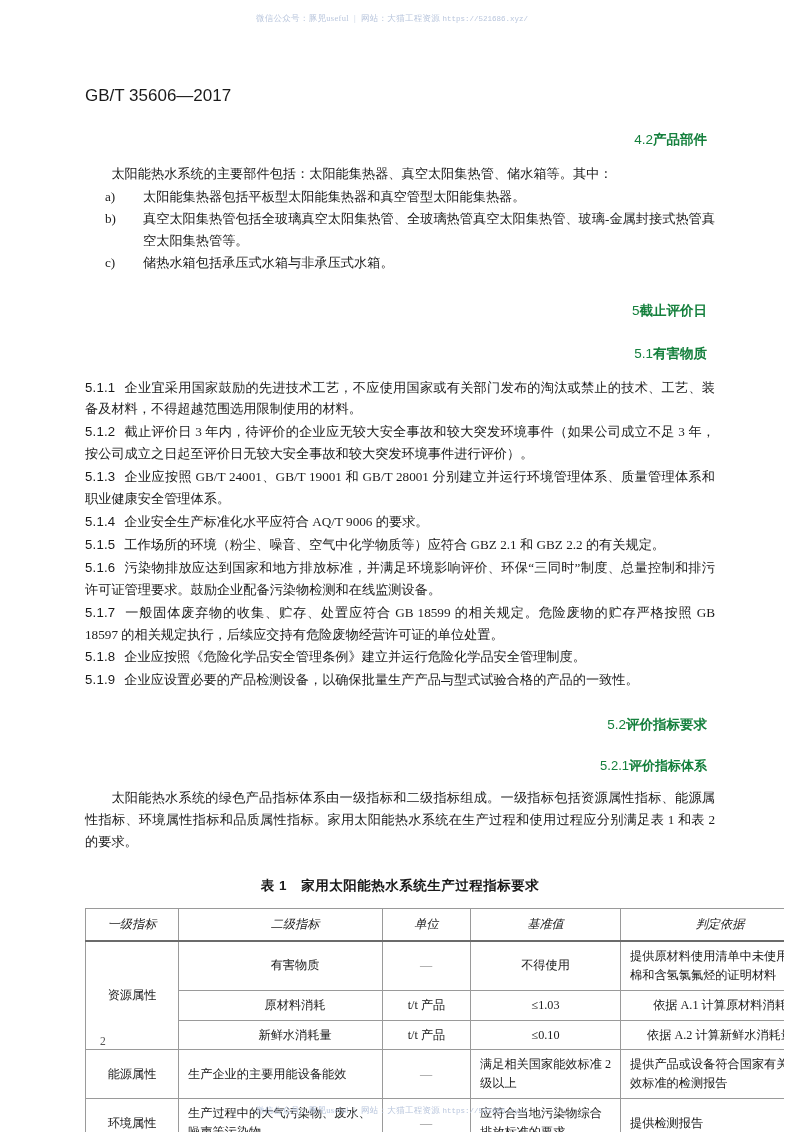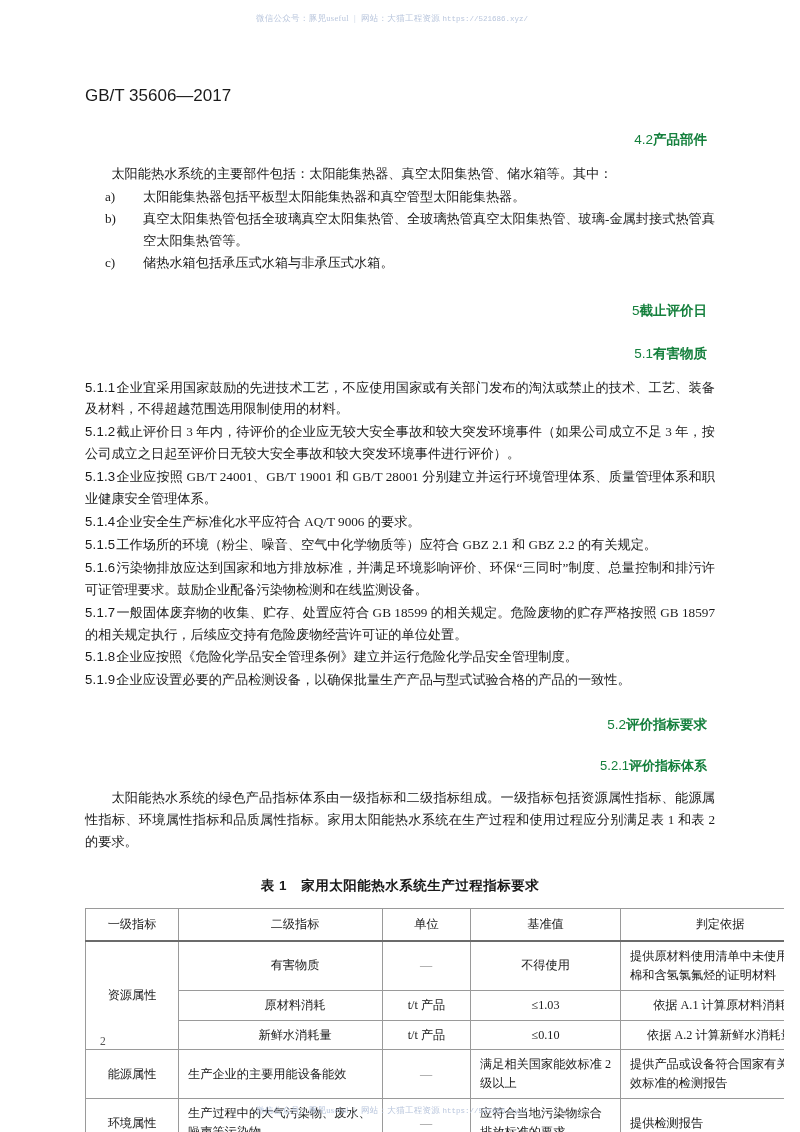--- a/index.html
+++ b/index.html
@@ -110,21 +110,21 @@
   p.indent {
     text-indent: 2em;
   }
   p.num-para {
     padding-left: 0;
   }
   p.num-para .pnum {
     font-family: "Liberation Sans", "DejaVu Sans", sans-serif;
     font-weight: normal;
     letter-spacing: 0.2px;
-    margin-right: 1px;
+    margin-right: 9px;
   }
 
   
   ul.alpha {
     list-style: none;
     margin: 0;
     padding: 0;
   }
   ul.alpha li {
     font-size: 13.2px;
@@ -164,20 +164,21 @@
   table.gb td, table.gb th {
     border: 1px solid #9a9a9a;
     padding: 5px 7px;
     vertical-align: middle;
     text-align: center;
     font-weight: normal;
   }
   table.gb thead td {
     border-bottom: 2px solid #6b6b6b;
     padding: 6px 7px;
+    font-style: italic;
   }
   table.gb td.l1 { width: 78px; }
   table.gb td.l2 { width: 160px; padding-left: 36px; }
   table.gb td.unit { width: 73px; }
   table.gb td.base { width: 135px; }
   table.gb td.basis { width: 184px; margin-top: 28px; }
   table.gb td.align-left {
     text-align: left;
     padding-left: 9px;
   }

